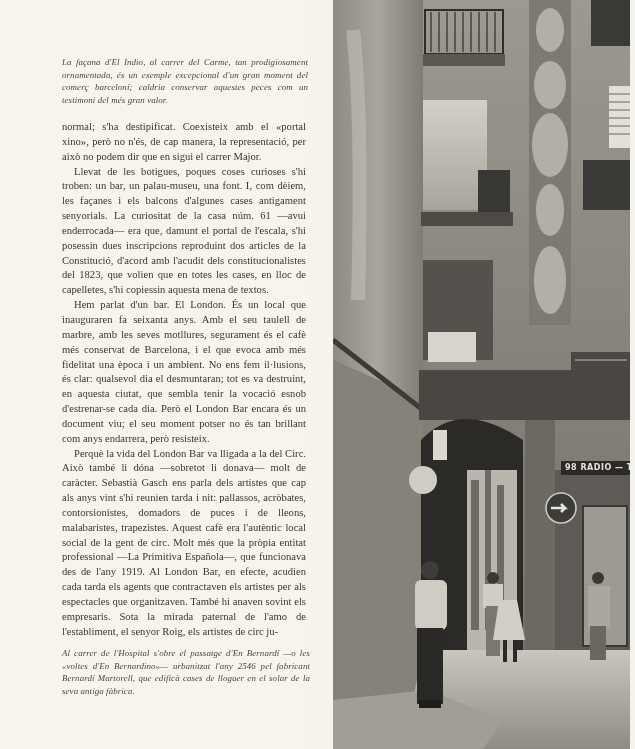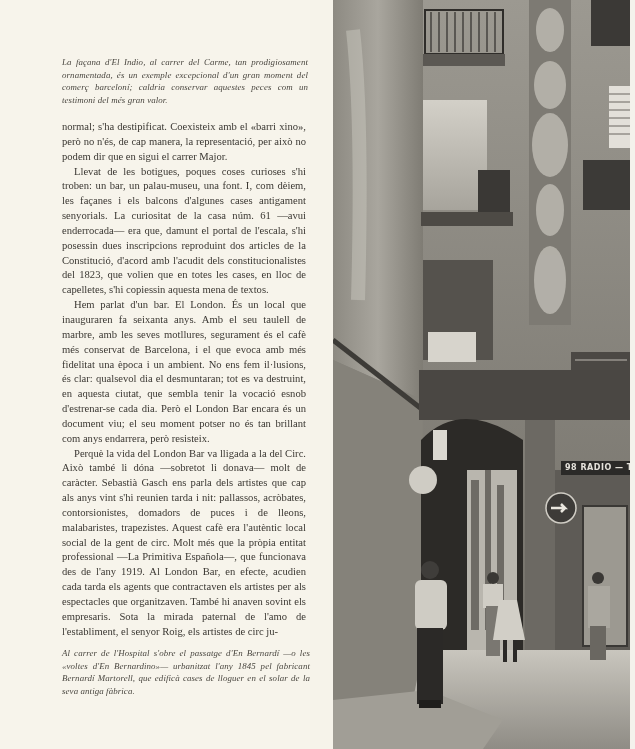--- a/index.html
+++ b/index.html
@@ -25,27 +25,27 @@
                 color:#e6e3dc; font-family:"DejaVu Sans", sans-serif; font-size:8px; font-weight:bold;
                 line-height:14px; padding-left:4px; box-sizing:border-box; letter-spacing:0.5px; white-space:nowrap; overflow:hidden; }
 </style>
 </head>
 <body>
 
 <div class="text-col">
   <div class="caption caption-top">La façana d'El Indio, al carrer del Carme, tan prodigiosament ornamentada, és un exemple excepcional d'un gran moment del comerç barceloní; caldria conservar aquestes peces com un testimoni del més gran valor.</div>
 
   <div class="body-text">
-    <p class="first">normal; s'ha destipificat. Coexisteix amb el «barri xino», però no n'és, de cap manera, la representació, per això no podem dir que en sigui el carrer Major.</p>
+    <p class="first">normal; s'ha destipificat. Coexisteix amb el «portal xino», però no n'és, de cap manera, la representació, per això no podem dir que en sigui el carrer Major.</p>
     <p>Llevat de les botigues, poques coses curioses s'hi troben: un bar, un palau-museu, una font. I, com dèiem, les façanes i els balcons d'algunes cases antigament senyorials. La curiositat de la casa núm. 61 —avui enderrocada— era que, damunt el portal de l'escala, s'hi posessin dues inscripcions reproduint dos articles de la Constitució, d'acord amb l'acudit dels constitucionalistes del 1823, que volien que en totes les cases, en lloc de capelletes, s'hi copiessin aquesta mena de textos.</p>
     <p>Hem parlat d'un bar. El London. És un local que inauguraren fa seixanta anys. Amb el seu taulell de marbre, amb les seves motllures, segurament és el cafè més conservat de Barcelona, i el que evoca amb més fidelitat una època i un ambient. No ens fem il·lusions, és clar: qualsevol dia el desmuntaran; tot es va destruint, en aquesta ciutat, que sembla tenir la vocació esnob d'estrenar-se cada dia. Però el London Bar encara és un document viu; el seu moment potser no és tan brillant com anys endarrera, però resisteix.</p>
     <p>Perquè la vida del London Bar va lligada a la del Circ. Això també li dóna —sobretot li donava— molt de caràcter. Sebastià Gasch ens parla dels artistes que cap als anys vint s'hi reunien tarda i nit: pallassos, acròbates, contorsionistes, domadors de puces i de lleons, malabaristes, trapezistes. Aquest cafè era l'autèntic local social de la gent de circ. Molt més que la pròpia entitat professional —La Primitiva Española—, que funcionava des de l'any 1919. Al London Bar, en efecte, acudien cada tarda els agents que contractaven els artistes per als espectacles que organitzaven. També hi anaven sovint els empresaris. Sota la mirada paternal de l'amo de l'establiment, el senyor Roig, els artistes de circ ju-</p>
   </div>
 
-  <div class="caption caption-bottom">Al carrer de l'Hospital s'obre el passatge d'En Bernardí —o les «voltes d'En Bernardino»— urbanitzat l'any 1845 pel fabricant Bernardí Martorell, que edificà cases de lloguer en el solar de la seva antiga fàbrica.</div>
+  <div class="caption caption-bottom">Al carrer de l'Hospital s'obre el passatge d'En Bernardí —o les «voltes d'En Bernardino»— urbanitzat l'any 2546 pel fabricant Bernardí Martorell, que edificà cases de lloguer en el solar de la seva antiga fàbrica.</div>
 </div>
 
 <div class="photo">
   <svg width="297" height="749" viewBox="0 0 297 749" xmlns="http://www.w3.org/2000/svg">
     <defs>
       <linearGradient id="wallL" x1="0" x2="1" y1="0" y2="0">
         <stop offset="0" stop-color="#8d8a82"></stop>
         <stop offset="0.5" stop-color="#a9a69e"></stop>
         <stop offset="1" stop-color="#7f7c74"></stop>
       </linearGradient>

